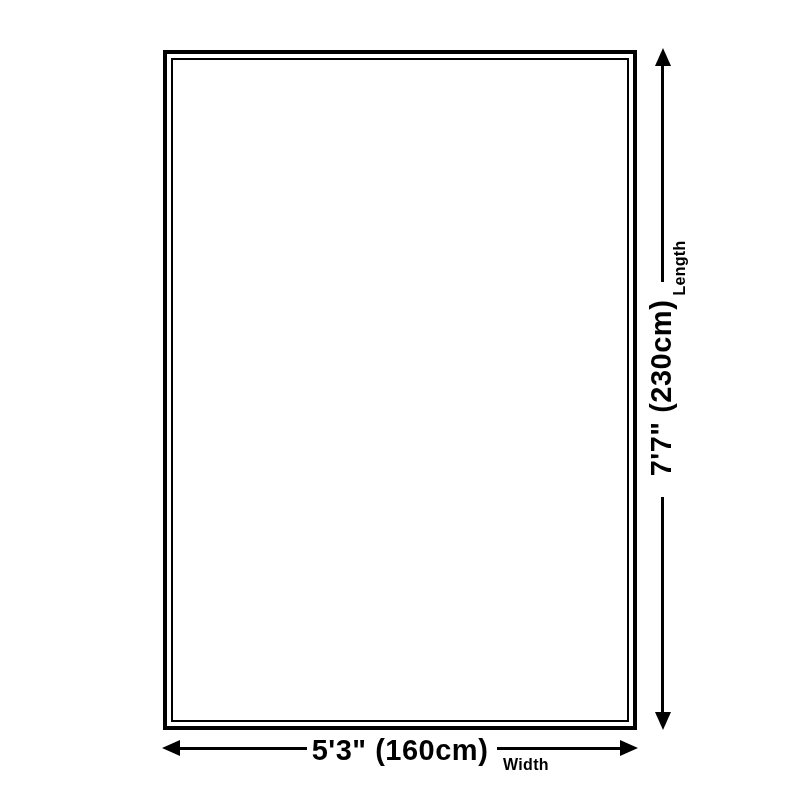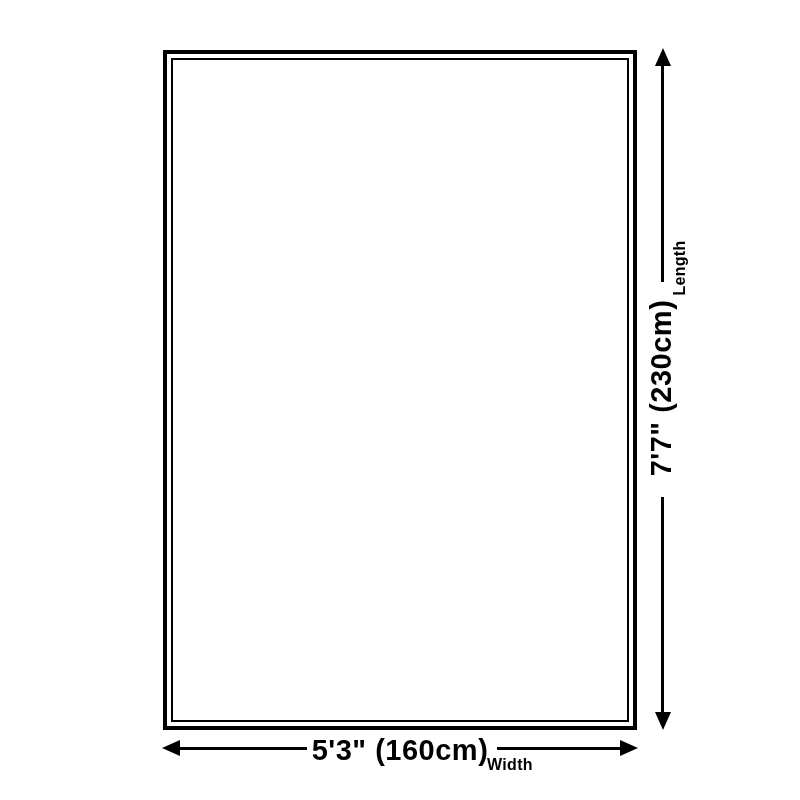--- a/index.html
+++ b/index.html
@@ -75,18 +75,18 @@
     <div class="dim-label small rot" style="left:680px; top:268px;">Length</div>
     <div class="dim-label big rot" style="left:661px; top:388px;">7'7" (230cm)</div>
     <div class="line" style="left:661px; top:497px; width:3px; height:217px;"></div>
     <div class="ah ah-down" style="left:655px; top:712px;"></div>
   </div>
 
   <div>
     <div class="ah ah-left" style="left:162px; top:740px;"></div>
     <div class="line" style="left:176px; top:747px; width:131px; height:3px;"></div>
     <div class="dim-label big" style="left:400px; top:750px;">5'3" (160cm)</div>
-    <div class="dim-label small" style="left:510px; top:765px;">Width</div>
+    <div class="dim-label small" style="left:526px; top:765px;">Width</div>
     <div class="line" style="left:497px; top:747px; width:124px; height:3px;"></div>
     <div class="ah ah-right" style="left:620px; top:740px;"></div>
   </div>
 
 </div>
 
 </body></html>

